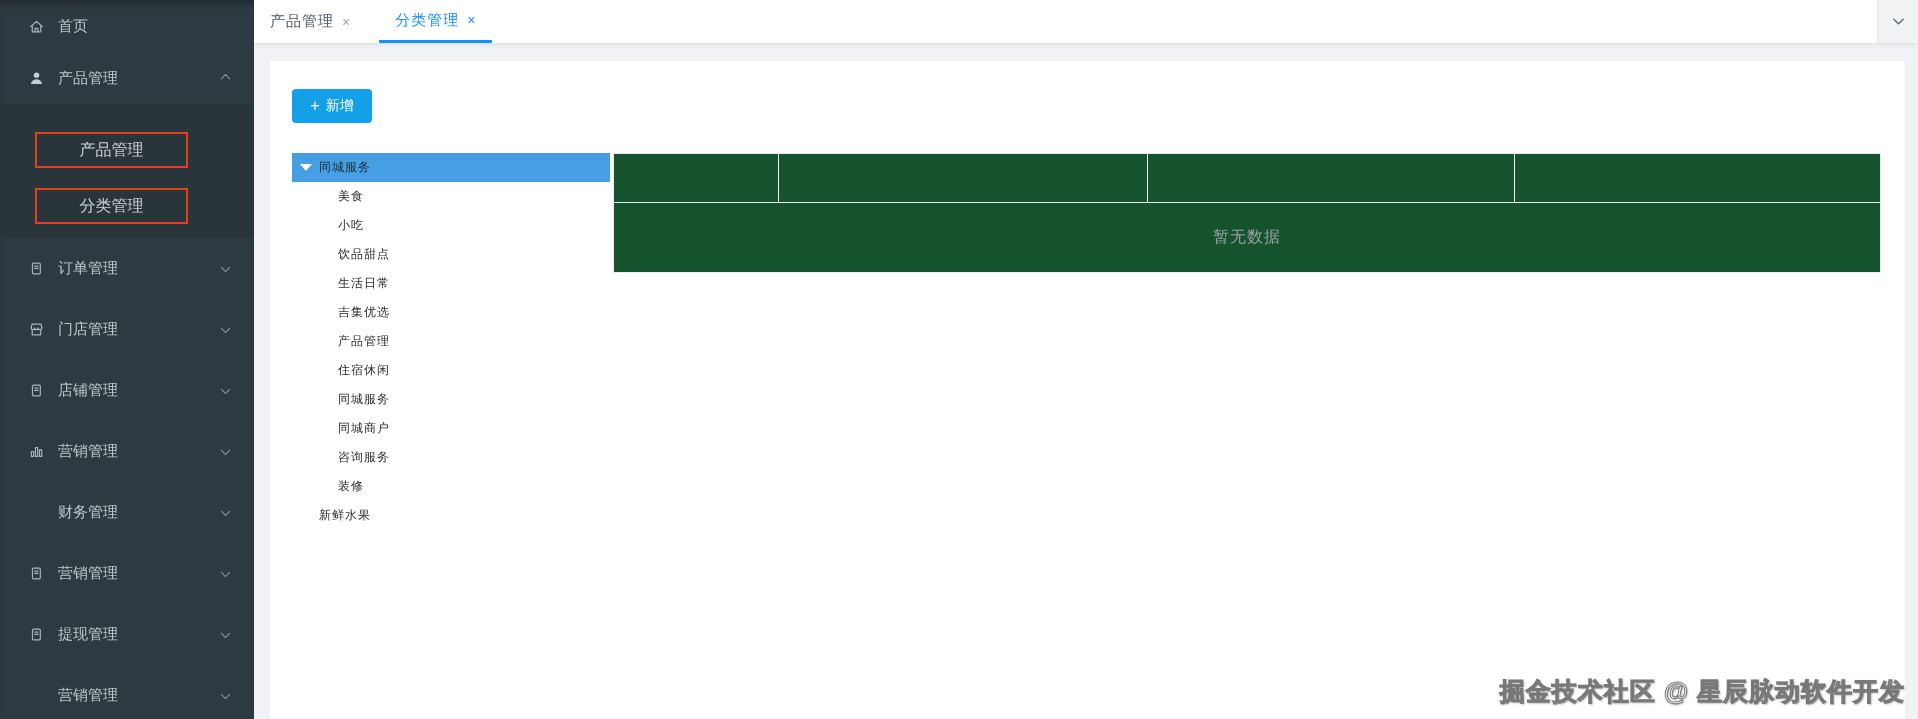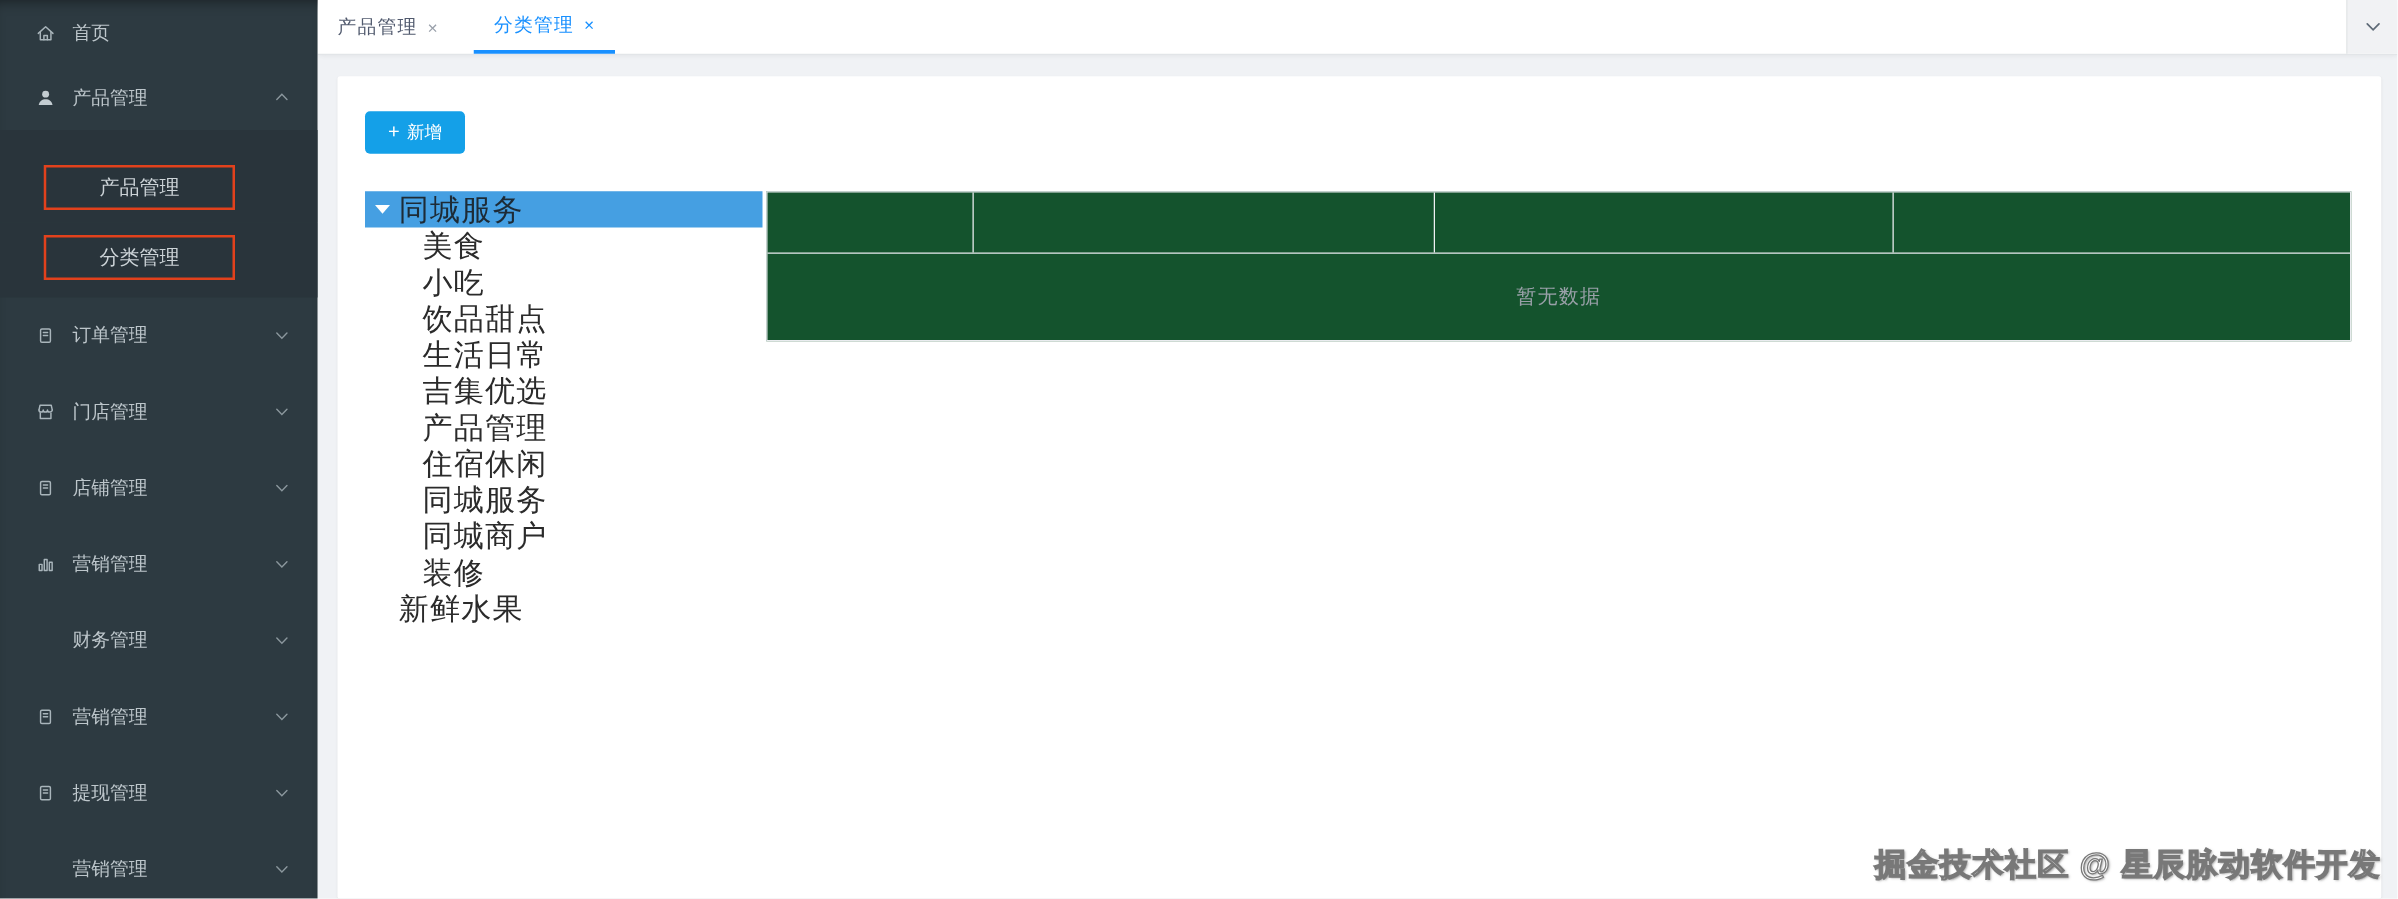--- a/index.html
+++ b/index.html
@@ -43,21 +43,21 @@
   .content{flex:1;background:#f0f2f5;padding:17px 13px 0 16px;box-sizing:border-box;overflow:hidden;}
   .card{background:#fff;height:100%;box-sizing:border-box;padding:28px 24px 0 22px;
         border-radius:2px;box-shadow:0 1px 2px rgba(0,0,0,.05);}
   .btn-add{height:34px;width:80px;background:#14a0e8;color:#fff;border:none;border-radius:4px;
            font-size:14px;display:flex;align-items:center;justify-content:center;gap:6px;
            cursor:pointer;font-family:inherit;}
   .btn-add .plus{font-size:16px;line-height:1;}
   .panes{display:flex;margin-top:30px;align-items:flex-start;}
   
   .tree{flex:0 0 318px;width:318px;}
-  .t-row{height:29px;display:flex;align-items:center;font-size:24px;color:#2b2b2b;
+  .t-row{height:29px;display:flex;align-items:center;font-size:12px;color:#2b2b2b;
          cursor:pointer;box-sizing:border-box;letter-spacing:1px;}
   .t-row.lvl0{padding-left:8px;}
   .t-row.lvl1{padding-left:46px;text-align:center;}
   .twisty{display:none;width:0;height:0;border-left:6px solid transparent;
           border-right:6px solid transparent;border-top:7px solid #fff;margin-right:7px;}
   .t-row.lvl0 .twisty{display:block;visibility:hidden;}
   .t-row.caret .twisty{visibility:visible;}
   .t-row.selected{background:#459fe2;color:#1d2b36;}
   
   .tablewrap{flex:1;margin-left:3px;border:1px solid #e9ecef;box-sizing:border-box;background:#14532d;}
@@ -311,20 +311,24 @@
               <div class="t-row lvl1">
 
                 <span class="t-label">同城服务</span>
               </div>
               <div class="t-row lvl1">
 
                 <span class="t-label">同城商户</span>
               </div>
               <div class="t-row lvl1">
 
+                <span class="t-label">咨询服务</span>
+              </div>
+              <div class="t-row lvl1">
+
                 <span class="t-label">装修</span>
               </div>
               <div class="t-row lvl0">
                 <span class="twisty"></span>
                 <span class="t-label">新鲜水果</span>
               </div>
           </div>
 
           <div class="tablewrap">
             <div class="thead">

